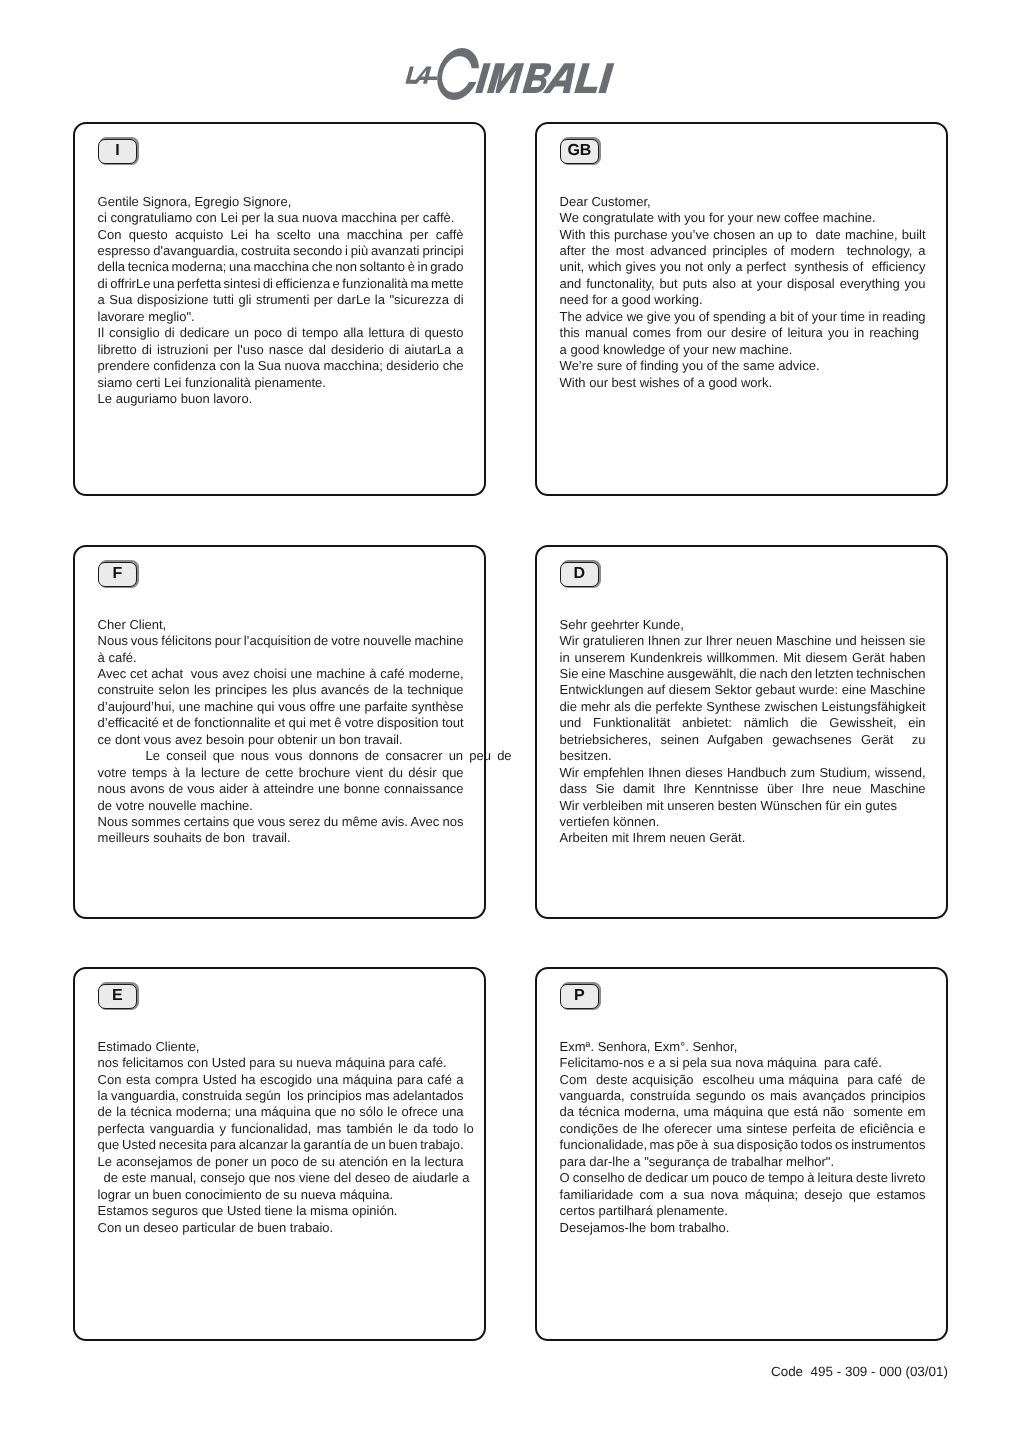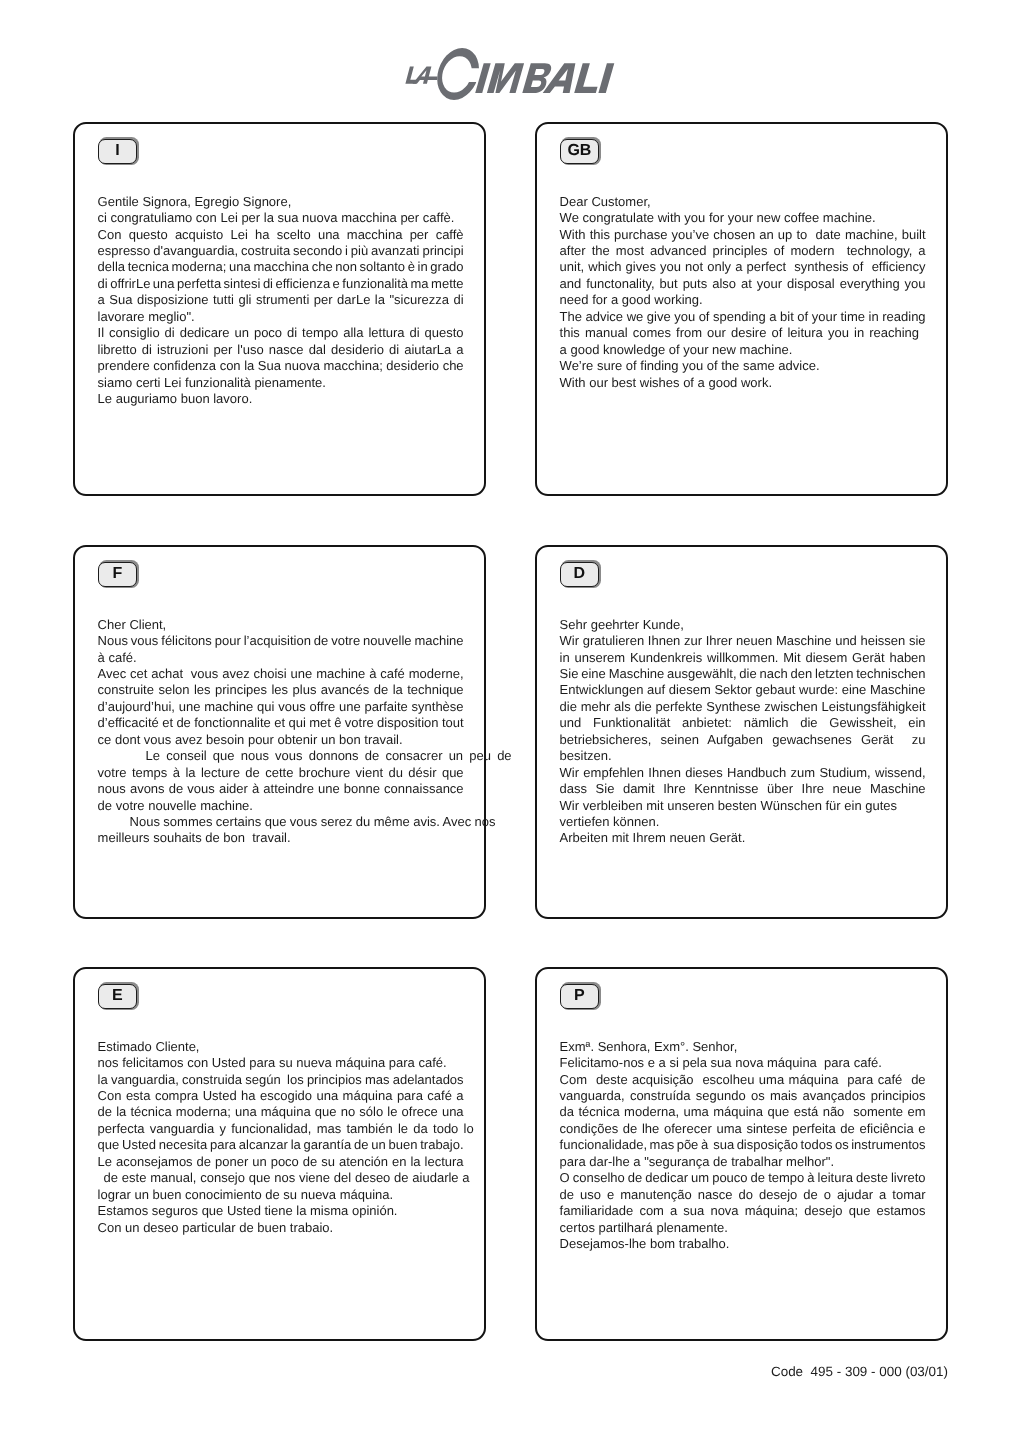--- a/index.html
+++ b/index.html
@@ -169,21 +169,21 @@
           <div class="ln">à café.</div>
           <div class="ln" style="word-spacing: 0.25px;"><span style="white-space: pre;">Avec cet achat  vous avez choisi une machine à café moderne,</span></div>
           <div class="ln" style="word-spacing: 0.84px;"><span style="white-space: pre;">construite selon les principes les plus avancés de la technique</span></div>
           <div class="ln" style="word-spacing: 0.158px;"><span style="white-space: pre;">d’aujourd’hui, une machine qui vous offre une parfaite synthèse</span></div>
           <div class="ln" style="word-spacing: -0.233px;"><span style="white-space: pre;">d’efficacité et de fonctionnalite et qui met ê votre disposition tout</span></div>
           <div class="ln">ce dont vous avez besoin pour obtenir un bon travail.</div>
           <div class="ln" style="word-spacing: 2.558px;"><span style="white-space: pre; padding-left: 48px;">Le conseil que nous vous donnons de consacrer un peu de</span></div>
           <div class="ln" style="word-spacing: 1.805px;"><span style="white-space: pre;">votre temps à la lecture de cette brochure vient du désir que</span></div>
           <div class="ln" style="word-spacing: 0.514px;"><span style="white-space: pre;">nous avons de vous aider à atteindre une bonne connaissance</span></div>
           <div class="ln">de votre nouvelle machine.</div>
-          <div class="ln" style="word-spacing: -0.227px;"><span style="white-space: pre; margin-left: 32px;">Nous sommes certains que vous serez du même avis. Avec nos</span></div>
+          <div class="ln" style="word-spacing: -0.227px;"><span style="white-space: pre;">Nous sommes certains que vous serez du même avis. Avec nos</span></div>
           <div class="ln">meilleurs souhaits de bon  travail.</div>
         </div>
       </div>
       <div class="panel col1 row1">
         <div class="badge-wrap">
           <div class="badge-shadow"></div>
           <div class="badge">D</div>
         </div>
         <div class="body">
           <div class="ln">Sehr geehrter Kunde,</div>
@@ -203,22 +203,22 @@
         </div>
       </div>
       <div class="panel col0 row2">
         <div class="badge-wrap">
           <div class="badge-shadow"></div>
           <div class="badge">E</div>
         </div>
         <div class="body">
           <div class="ln">Estimado Cliente,</div>
           <div class="ln">nos felicitamos con Usted para su nueva máquina para café.</div>
+          <div class="ln" style="word-spacing: 0.827px;"><span style="white-space: pre;">Con esta compra Usted ha escogido una máquina para café a</span></div>
           <div class="ln" style="word-spacing: -0.41px;"><span style="white-space: pre;">la vanguardia, construida según  los principios mas adelantados</span></div>
-          <div class="ln" style="word-spacing: 0.827px;"><span style="white-space: pre;">Con esta compra Usted ha escogido una máquina para café a</span></div>
           <div class="ln" style="word-spacing: 0.553px;"><span style="white-space: pre;">de la técnica moderna; una máquina que no sólo le ofrece una</span></div>
           <div class="ln" style="word-spacing: 1.642px;"><span style="white-space: pre;">perfecta vanguardia y funcionalidad, mas también le da todo lo</span></div>
           <div class="ln" style="word-spacing: -0.838px;"><span style="white-space: pre;">que Usted necesita para alcanzar la garantía de un buen trabajo.</span></div>
           <div class="ln" style="word-spacing: 0.355px;"><span style="white-space: pre;">Le aconsejamos de poner un poco de su atención en la lectura</span></div>
           <div class="ln" style="word-spacing: 0.158px;"><span style="white-space: pre; margin-left: 6px;">de este manual, consejo que nos viene del deseo de aiudarle a</span></div>
           <div class="ln">lograr un buen conocimiento de su nueva máquina.</div>
           <div class="ln">Estamos seguros que Usted tiene la misma opinión.</div>
           <div class="ln">Con un deseo particular de buen trabaio.</div>
         </div>
       </div>
@@ -230,21 +230,20 @@
         <div class="body">
           <div class="ln">Exmª. Senhora, Exm°. Senhor,</div>
           <div class="ln">Felicitamo-nos e a si pela sua nova máquina  para café.</div>
           <div class="ln" style="word-spacing: 0.811px;"><span style="white-space: pre;">Com  deste acquisição  escolheu uma máquina  para café  de</span></div>
           <div class="ln" style="word-spacing: 1.62px;"><span style="white-space: pre;">vanguarda, construída segundo os mais avançados principios</span></div>
           <div class="ln" style="word-spacing: 0.828px;"><span style="white-space: pre;">da técnica moderna, uma máquina que está não  somente em</span></div>
           <div class="ln" style="word-spacing: 1.08px;"><span style="white-space: pre;">condições de lhe oferecer uma sintese perfeita de eficiência e</span></div>
           <div class="ln" style="word-spacing: -1.087px;"><span style="white-space: pre;">funcionalidade, mas põe à  sua disposição todos os instrumentos</span></div>
           <div class="ln">para dar-lhe a "segurança de trabalhar melhor".</div>
           <div class="ln" style="word-spacing: -0.561px;"><span style="white-space: pre;">O conselho de dedicar um pouco de tempo à leitura deste livreto</span></div>
-          <div class="ln" style="word-spacing: 2.392px;"><span style="white-space: pre;">de uso e manutenção nasce do desejo de o ajudar a tomar</span></div>
           <div class="ln" style="word-spacing: 2.48px;"><span style="white-space: pre;">familiaridade com a sua nova máquina; desejo que estamos</span></div>
           <div class="ln">certos partilhará plenamente.</div>
           <div class="ln">Desejamos-lhe bom trabalho.</div>
         </div>
       </div>
     </div>
 
   <div class="footer">Code  495 - 309 - 000 (03/01)</div>
 </div>
 

